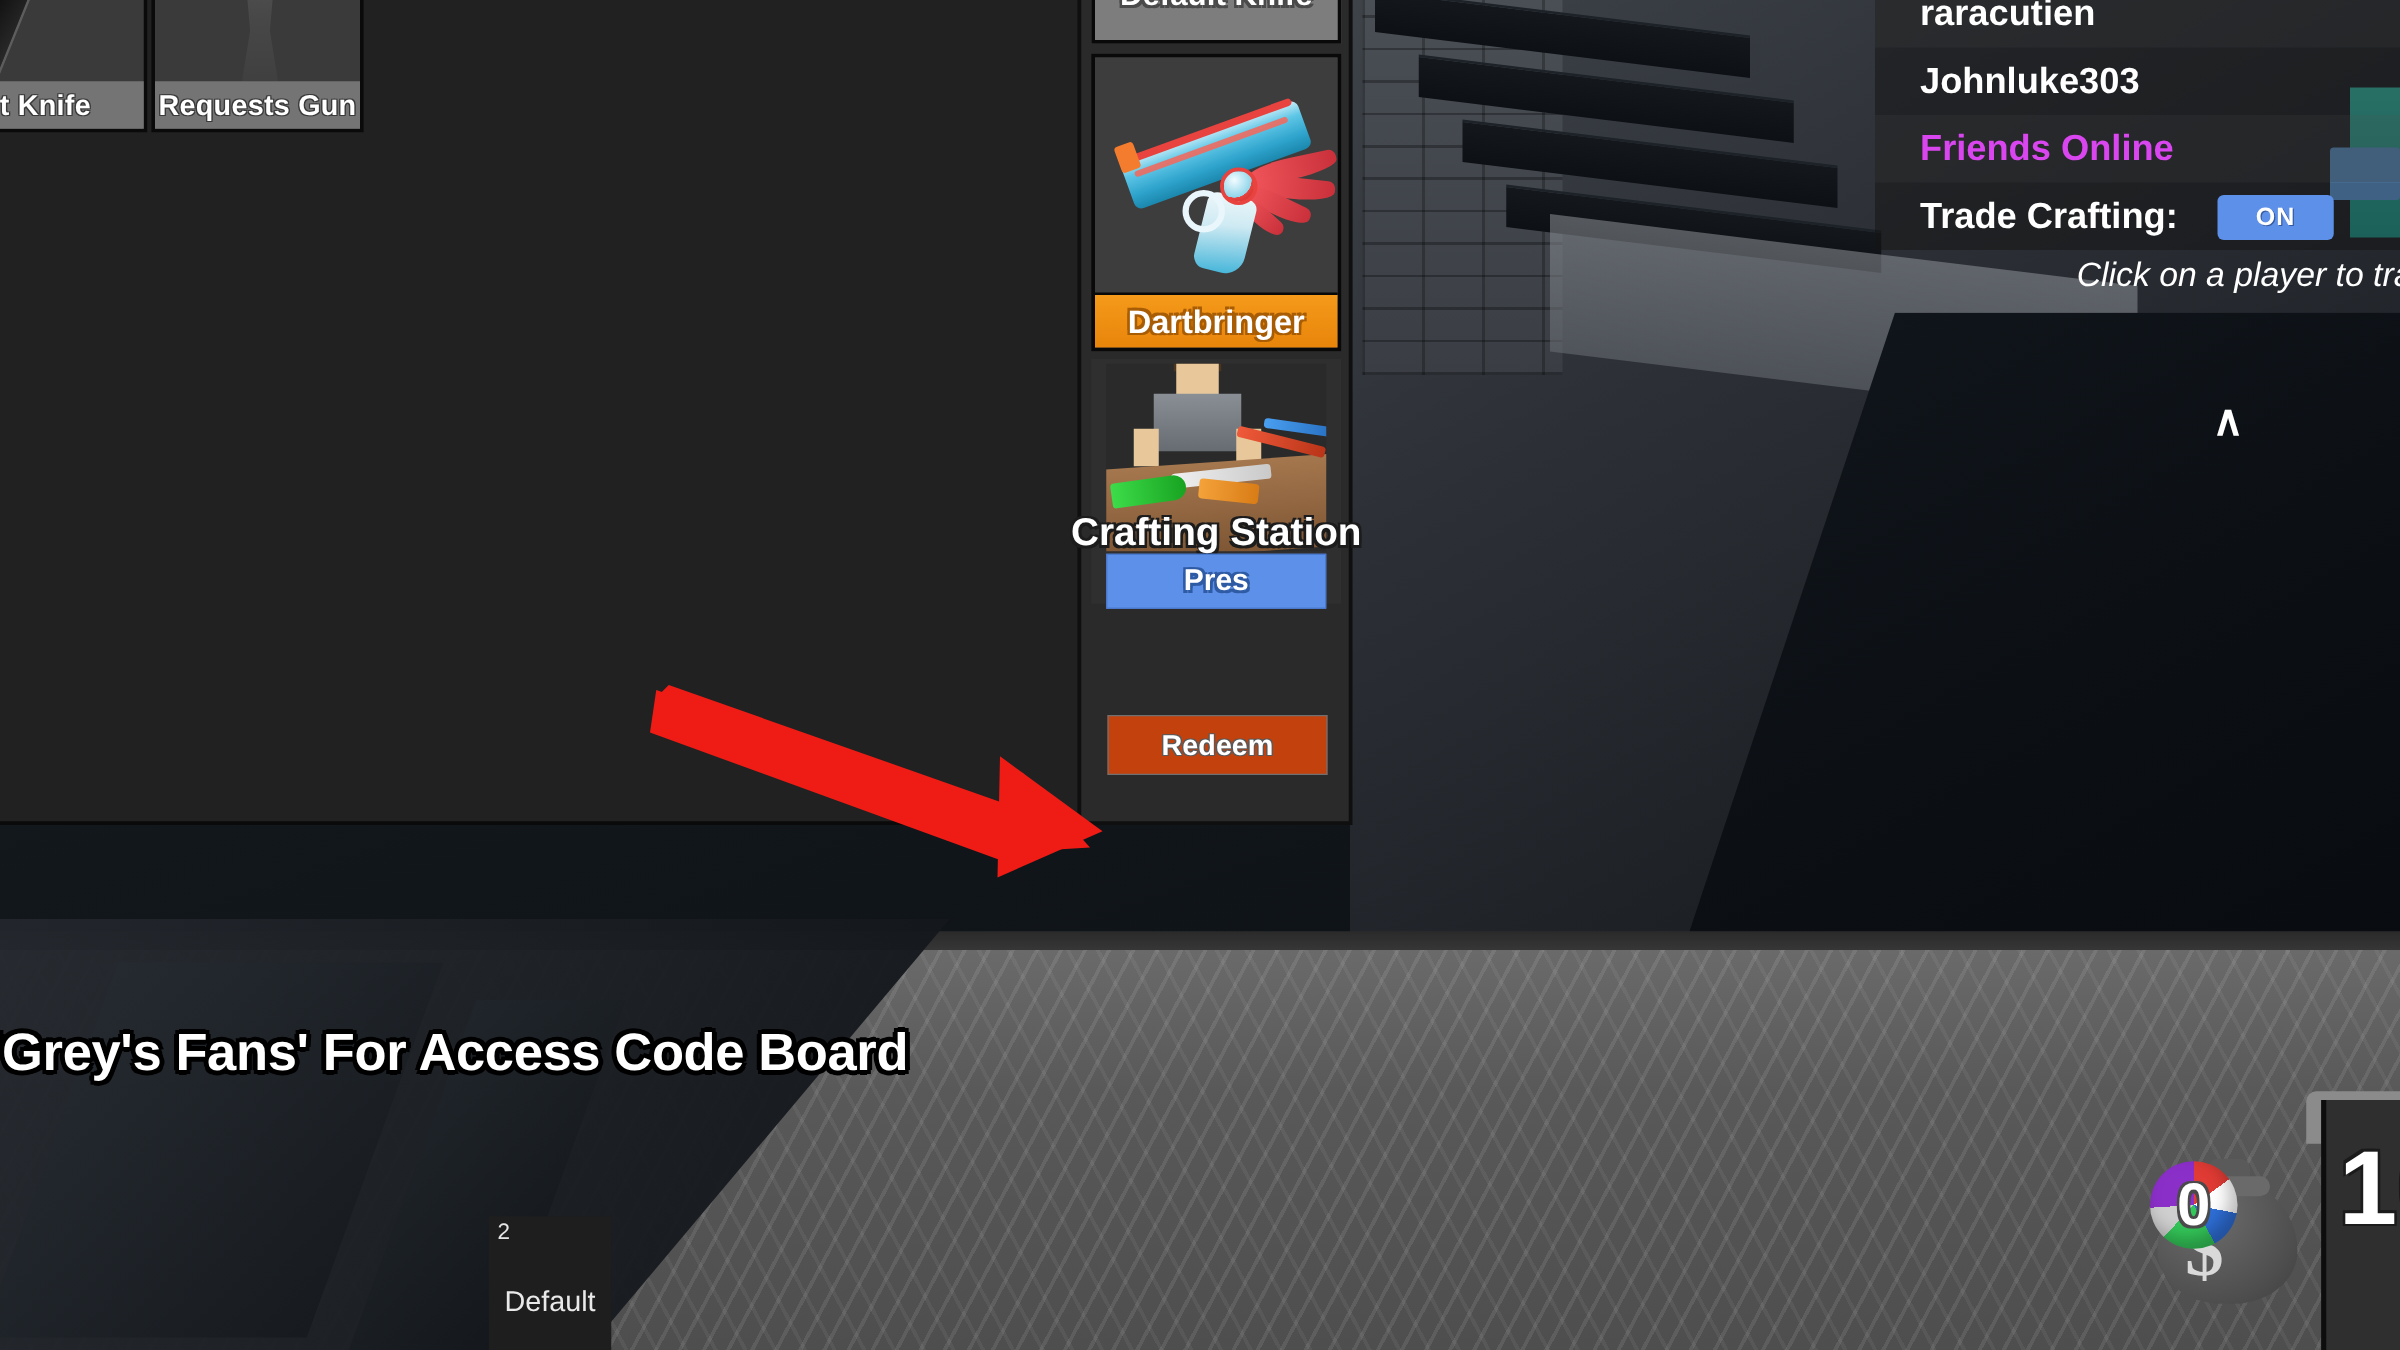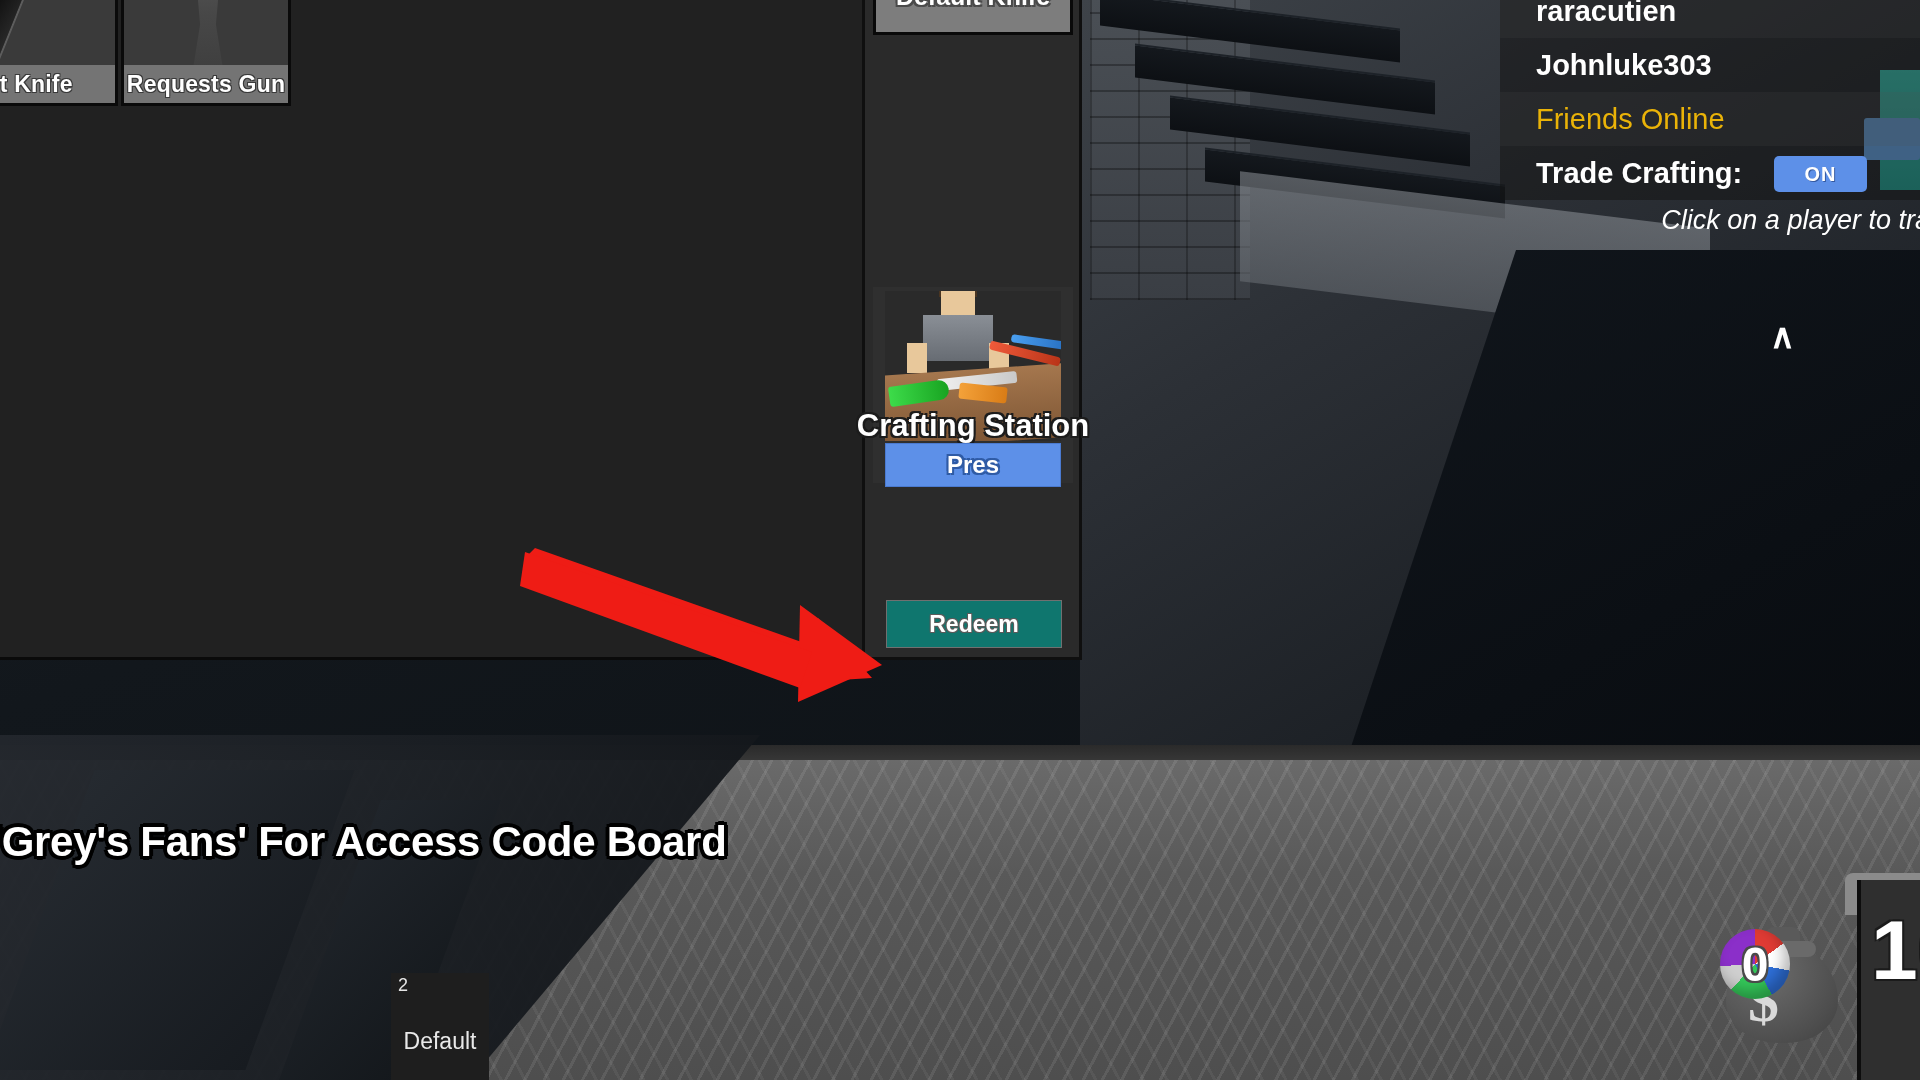--- a/index.html
+++ b/index.html
@@ -214,41 +214,40 @@
   }
 
   
   .code-box {
     position:absolute; left:886px; top:510px; width:176px; height:54px;
     background:#3d3d3d; display:flex; align-items:center; justify-content:center;
     color:#e3e3e3; font-size:24px; cursor:text;
   }
   .redeem-btn {
     position:absolute; left:886px; top:572px; width:176px; height:48px;
-    background:#0f766e; border:1px solid #707070;
+    background:#c2410c; border:1px solid #707070;
     display:flex; align-items:center; justify-content:center;
     color:#fff; font-weight:bold; font-size:23px; cursor:pointer;
     text-shadow: 1px 1px 0 #5a5a5a, -1px 1px 0 #5a5a5a, 1px -1px 0 #5a5a5a, -1px -1px 0 #5a5a5a;
-    margin-top: 28px;
   }
 
   
   .arrow { position:absolute; left:500px; top:440px; width:600px; height:300px; pointer-events:none; }
 
   
   .trade-panel { position:absolute; left:1500px; top:-16px; width:460px; }
   .trade-row {
     position:relative; width:100%; height:54px;
     display:flex; align-items:center; padding-left:36px;
     background:rgba(35,35,35,.60);
   }
   .trade-row.alt { background:rgba(20,20,20,.52); }
   .trade-row .txt { color:#fff; font-size:29px; }
   .trade-row .txt.bold { font-weight:bold; }
-  .trade-row .txt.light { font-weight:normal; color:#eab308; }
+  .trade-row .txt.light { font-weight:bold; color:#d946ef; }
   .toggle-on {
     position:absolute; right:93px; top:10px; width:93px; height:36px;
     background:#5d90e8; border-radius:5px;
     display:flex; align-items:center; justify-content:center;
     color:#fff; font-weight:bold; font-size:20px; letter-spacing:1px; cursor:pointer;
     text-shadow: 1px 1px 0 #35599f;
   }
   .trade-hint {
     position:absolute; left:1500px; top:100px; width:460px;
     text-align:right; padding-right:0;
@@ -369,20 +368,38 @@
     </div>
 
   </div>
 
   <div class="shop-col">
 
     <div class="card" id="card-knife">
       <div class="label">Default Knife</div>
     </div>
 
+    <div class="card" id="card-dart">
+      <div class="art">
+        <div class="dart">
+          <div class="barrel"></div>
+          <div class="stripe1"></div>
+          <div class="stripe2"></div>
+          <div class="tip"></div>
+          <div class="feather f1"></div>
+          <div class="feather f2"></div>
+          <div class="feather f3"></div>
+          <div class="feather f4"></div>
+          <div class="grip"></div>
+          <div class="trigger"></div>
+          <div class="hub"></div>
+        </div>
+      </div>
+      <div class="label">Dartbringer</div>
+    </div>
 
     <div class="card" id="card-craft">
       <div class="craft-art">
         <div class="craft-char-hair"></div>
         <div class="craft-char-head"></div>
         <div class="craft-char-torso"></div>
         <div class="craft-arm l"></div>
         <div class="craft-arm r"></div>
         <div class="craft-table"></div>
         <div class="knife-r"></div>

